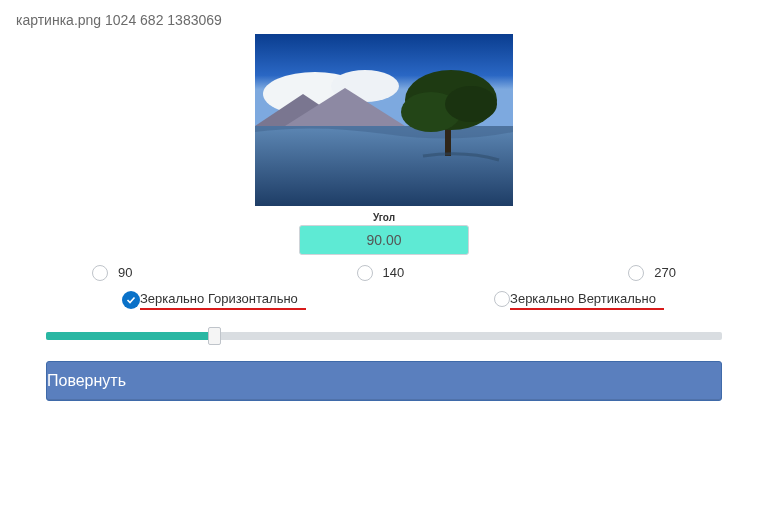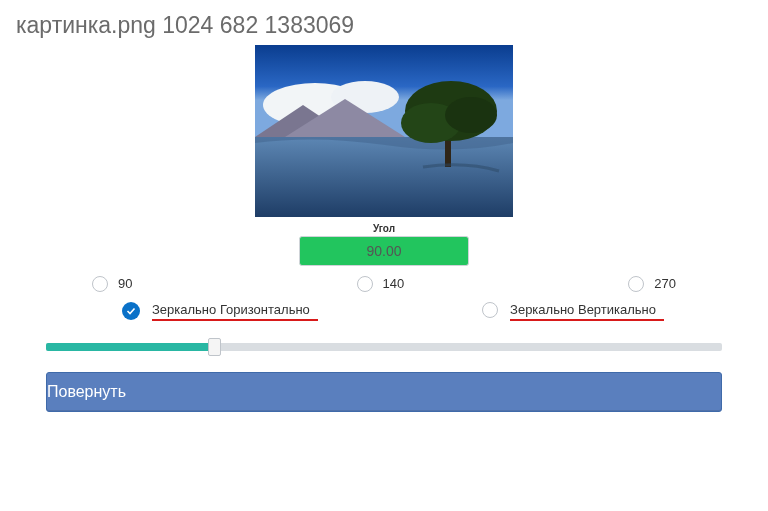--- a/index.html
+++ b/index.html
@@ -1,26 +1,26 @@
 <!DOCTYPE html>
 <html><head>
 <meta charset="utf-8">
 <style>
   * { box-sizing: border-box; margin: 0; padding: 0; }
   html, body { width: 768px; height: 511px; font-family: Arial, Helvetica, sans-serif; background: #fff; color: #333; }
   .wrap { padding: 10px 12px; }
-  .title { font-size: 23px; color: #6b6b6b; font-weight: 400; margin: 2px 0 6px 4px; }
+  .title { font-size: 14px; color: #6b6b6b; font-weight: 400; margin: 2px 0 6px 4px; }
   .preview { width: 258px; height: 172px; margin: 0 auto 6px; display: block; }
   .ang-label { text-align: center; font-size: 10px; font-weight: 700; color: #333; margin-bottom: 2px; }
-  .ang-input { display: block; width: 170px; height: 30px; margin: 0 auto 10px; border: 1px solid #cfd3d8; border-radius: 3px; text-align: center; font-size: 14px; color: #555; background: #22c55e; }
+  .ang-input { display: block; width: 170px; height: 30px; margin: 0 auto 10px; border: 1px solid #cfd3d8; border-radius: 3px; text-align: center; font-size: 14px; color: #555; background: #5eead4; }
   .radio-row { display: flex; justify-content: space-between; padding: 0 80px; margin-bottom: 10px; }
   .radio-item { display: flex; gap: 10px; font-size: 13px; color: #333; }
   .radio { width: 16px; height: 16px; border: 1.6px solid #bfc4ca; border-radius: 50%; display: inline-flex; align-items: center; justify-content: center; background: #fff; }
   .mirror-row { display: flex; justify-content: space-between; padding: 0 100px 0 110px; margin-bottom: 16px; }
-  .mirror-item { display: flex; align-items: flex-start; gap: 12px; }
+  .mirror-item { display: flex; align-items: flex-start; gap: 0; }
   .mirror-label { font-size: 13px; color: #333; position: relative; }
   .mirror-label::after { content: ""; position: absolute; left: 0; right: -8px; bottom: -4px; height: 2px; background: #d81a1a; }
   .check-circle { width: 18px; height: 18px; border-radius: 50%; background: #0a71c8; display: inline-flex; align-items: center; justify-content: center; }
   .check-circle svg { width: 10px; height: 10px; }
   .slider-wrap { position: relative; height: 22px; margin: 0 34px 14px; }
   .slider-track { position: absolute; left: 0; right: 0; top: 7px; height: 8px; background: #d9dde1; border-radius: 2px; }
   .slider-fill  { position: absolute; left: 0; top: 7px; height: 8px; background: #29b7a3; width: 25%; border-radius: 2px; }
   .slider-thumb { position: absolute; top: 2px; left: calc(25% - 7px); width: 13px; height: 18px; background: #f5f5f5; border: 1px solid #bfc4ca; border-radius: 2px; }
   .btn { display: block; width: calc(100% - 68px); margin: 0 34px 24px; height: 40px; background: #5a7fbe; color: #fff; font-size: 16px; border: 1px solid #3f6aa9; border-radius: 3px; text-align: left; line-height: 38px; box-shadow: inset 0 -1px 0 rgba(0,0,0,0.1); }
   .btn2 { margin-bottom: 0; }

